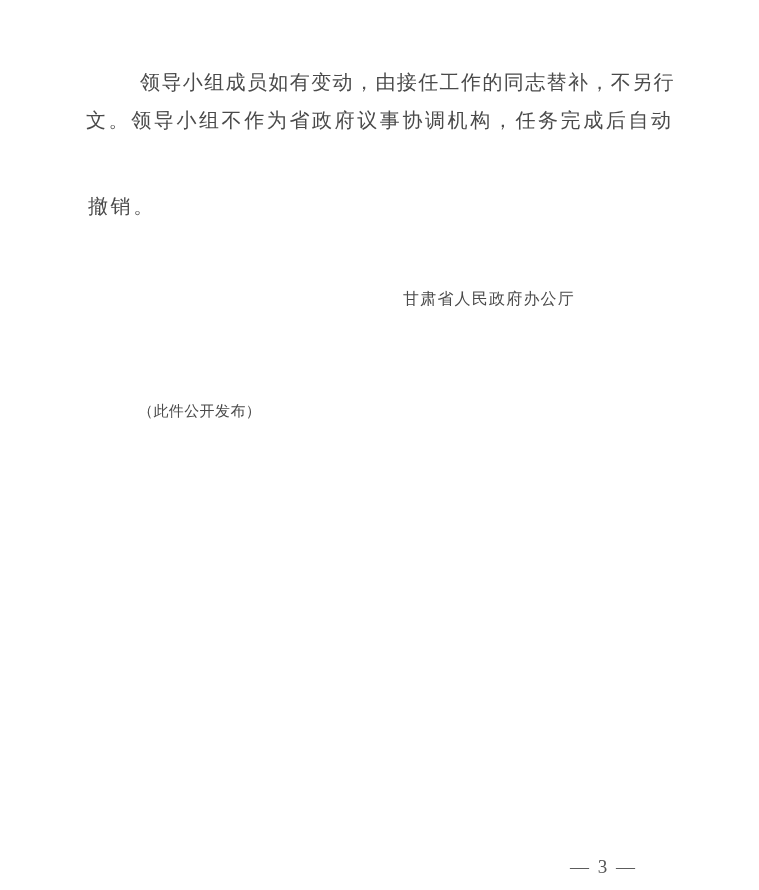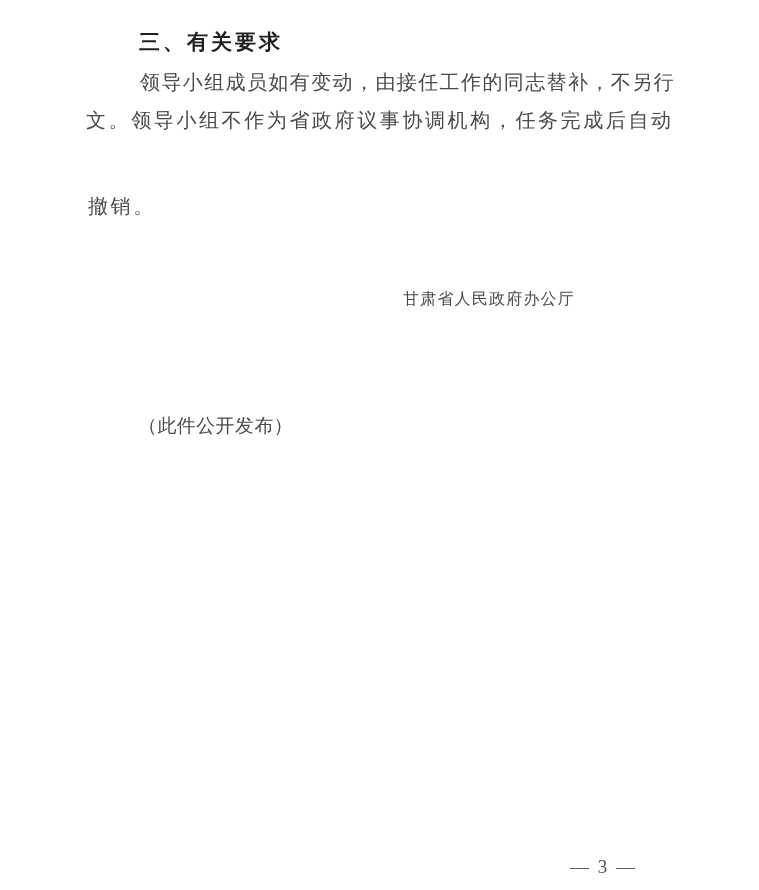--- a/index.html
+++ b/index.html
@@ -53,22 +53,22 @@
     top: 332px;
     font-size: 20px;
     line-height: 1;
     letter-spacing: 0.8px;
     color: #4a4a4a;
     white-space: nowrap;
   }
   .publish-note {
     position: absolute;
     left: 138px;
-    top: 416px;
-    font-size: 19px;
+    top: 404px;
+    font-size: 15px;
     line-height: 1;
     letter-spacing: 0.4px;
     color: #4a4a4a;
     white-space: nowrap;
   }
   .page-number {
     position: absolute;
     left: 570px;
     top: 857px;
     font-size: 19px;
@@ -76,21 +76,20 @@
     letter-spacing: 2px;
     color: #555555;
     white-space: nowrap;
   }
 </style>
 </head>
 <body>
 
 <div class="page">
 
-  <div class="section-heading">三、有关要求</div>
 
   <div class="body-line line-2">文。领导小组不作为省政府议事协调机构，任务完成后自动</div>
 
   <div class="body-line line-1">领导小组成员如有变动，由接任工作的同志替补，不另行</div>
 
   <div class="body-line line-3">撤销。</div>
 
   <div class="signature">甘肃省人民政府办公厅</div>
 
 

